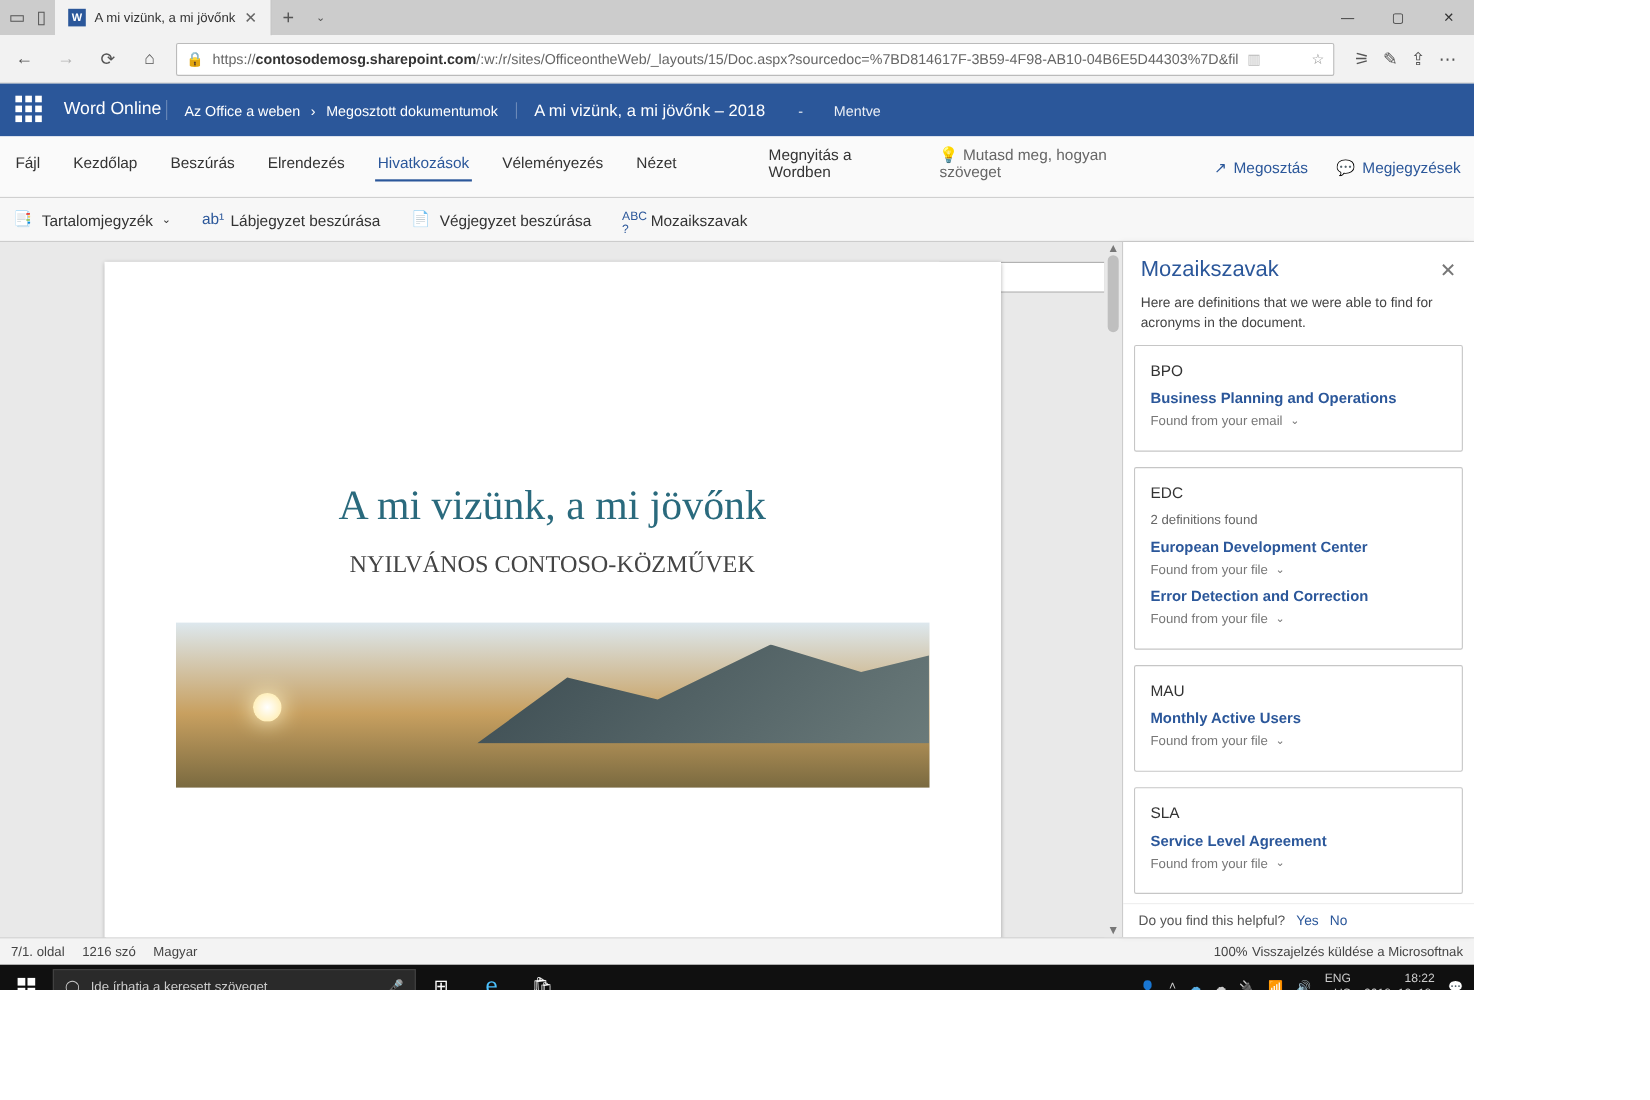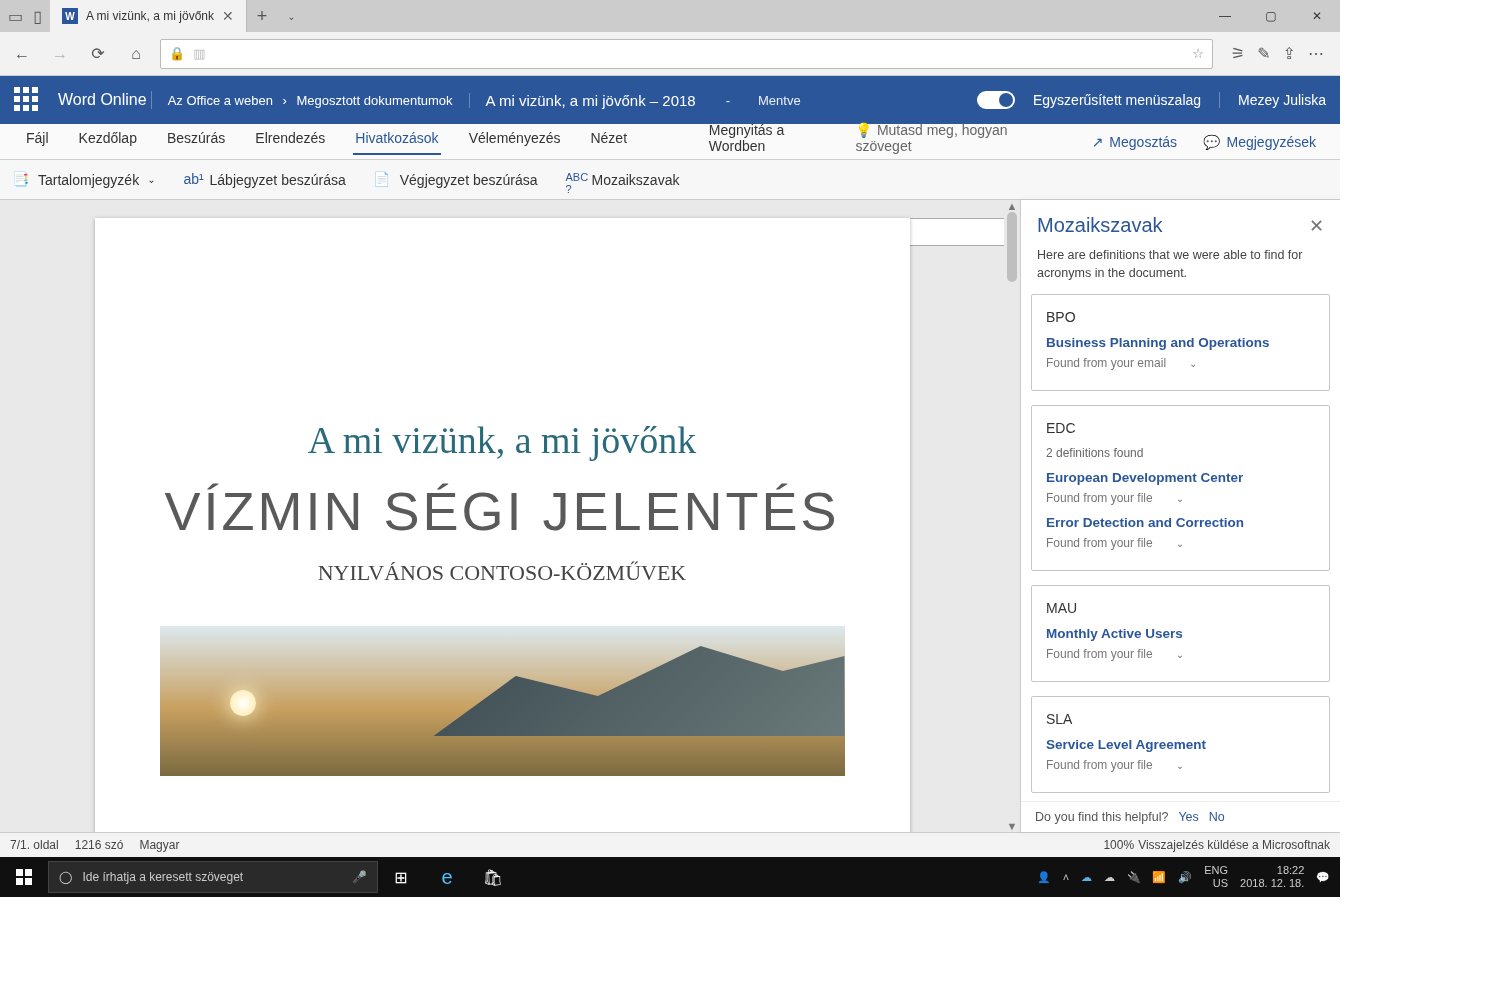--- a/index.html
+++ b/index.html
@@ -29,21 +29,21 @@
 .wo-crumb{padding:0 16px; font-size:13px; border-right:1px solid rgba(255,255,255,.3); cursor:pointer;}
 .wo-crumb .sep{padding:0 6px;}
 .wo-title{padding:0 16px; font-size:15px;}
 .wo-save{padding:0 14px; font-size:13px; opacity:.9;}
 .wo-right{margin-left:auto; display:flex; align-items:center; gap:18px;}
 .toggle{width:38px; height:18px; background:#fff; border-radius:9px; position:relative;}
 .toggle::after{content:""; width:14px; height:14px; background:#2b579a; border-radius:50%; position:absolute; top:2px; right:2px;}
 .wo-user{padding-left:18px; border-left:1px solid rgba(255,255,255,.3);}
 
 
-.ribbon-tabs{height:36px; background:#fafafa; border-bottom:1px solid #d0d0d0; display:flex; align-items:center; padding:0 24px; gap:26px; font-size:14px; color:#333;}
+.ribbon-tabs{height:56px; background:#fafafa; border-bottom:1px solid #d0d0d0; display:flex; align-items:center; padding:0 12px; gap:26px; font-size:14px; color:#333;}
 .ribbon-tabs .tab{padding:0 2px 8px; cursor:pointer; position:relative;}
 .ribbon-tabs .tab.active{color:#2b579a; font-weight:500;}
 .ribbon-tabs .tab.active::after{content:""; position:absolute; left:0; right:0; bottom:-1px; height:2px; background:#2b579a;}
 .ribbon-tabs .spacer{flex:1;}
 .ribbon-tabs .action{color:#2b579a; display:flex; align-items:center; gap:6px; font-size:14px;}
 .ribbon-tabs .bulb{color:#666;}
 
 
 .ribbon-cmds{height:40px; background:#f7f7f7; border-bottom:1px solid #ccc; display:flex; align-items:center; padding:0 12px; gap:28px; font-size:14px; color:#333;}
 .cmd{display:flex; align-items:center; gap:8px; cursor:pointer;}
@@ -69,21 +69,21 @@
 .pane{width:320px; background:#fff; border-left:1px solid #ccc; display:flex; flex-direction:column; box-shadow:-2px 0 6px rgba(0,0,0,.06);}
 .pane-head{display:flex; align-items:center; padding:14px 16px 10px;}
 .pane-head h2{font-size:20px; font-weight:400; color:#2b579a; flex:1;}
 .pane-head .close{color:#777; font-size:18px; cursor:pointer;}
 .pane-sub{padding:0 16px 12px; font-size:12.5px; color:#444; line-height:1.4;}
 .pane-body{flex:1; overflow-y:auto; padding:0 10px;}
 .card{border:1px solid #c6c6c6; border-radius:2px; margin-bottom:14px; padding:14px 14px 10px;}
 .card .acr{font-size:14px; color:#333; margin-bottom:10px;}
 .card .subcount{font-size:12px; color:#666; margin-bottom:10px;}
 .card .def{color:#2b579a; font-size:13.5px; font-weight:600; margin-bottom:6px; cursor:pointer;}
-.card .src{font-size:12px; color:#777; display:flex; align-items:center; gap:23px; margin-bottom:10px;}
+.card .src{font-size:12px; color:#777; display:flex; align-items:center; gap:7px; margin-bottom:10px;}
 .pane-foot{padding:8px 14px; font-size:12.5px; color:#555; display:flex; align-items:center; justify-content:flex-start; gap:10px; border-top:1px solid #eee;}
 .pane-foot a{color:#2b579a; text-decoration:none; cursor:pointer;}
 
 
 .status{height:24px; background:#f3f3f3; border-top:1px solid #ccc; display:flex; align-items:center; font-size:12px; color:#444; padding:12px 10px; gap:16px;}
 .status .right{margin-left:auto; display:flex; gap:4px;}
 
 
 .taskbar{height:40px; background:#101010; display:flex; align-items:center; color:#fff; font-size:12px;}
 .tb-start{width:48px; display:flex; align-items:center; justify-content:center;}
@@ -118,20 +118,21 @@
   </div>
 </div>
 
 <div class="browser-bar">
   <div class="bb-btn">←</div>
   <div class="bb-btn" style="opacity:.4;">→</div>
   <div class="bb-btn">⟳</div>
   <div class="bb-btn">⌂</div>
   <div class="url-box">
     <span class="lock">🔒</span>
+    <span><span>https://</span><b style="color:#333;">contosodemosg.sharepoint.com</b><span>/:w:/r/sites/OfficeontheWeb/_layouts/15/Doc.aspx?sourcedoc=%7BD814617F-3B59-4F98-AB10-04B6E5D44303%7D&amp;fil</span></span>
     <span style="color:#bbb;">▥</span>
     <span class="star">☆</span>
   </div>
   <div class="bb-right">
     <span>⚞</span>
     <span>✎</span>
     <span>⇪</span>
     <span>⋯</span>
   </div>
 </div>
@@ -150,25 +151,20 @@
     </div>
   <div class="wo-brand">Word Online</div>
   <div class="wo-crumb">
     <span>Az Office a weben</span>
     <span class="sep">›</span>
     <span>Megosztott dokumentumok</span>
   </div>
   <div class="wo-title">A mi vizünk, a mi jövőnk – 2018</div>
   <div class="wo-save">-</div>
   <div class="wo-save">Mentve</div>
-  <div class="wo-right">
-    <div class="toggle"></div>
-    <div>Egyszerűsített menüszalag</div>
-    <div class="wo-user">Mezey Juliska</div>
-  </div>
 </div>
 
 <div class="ribbon-tabs">
   <div class="tab">Fájl</div>
   <div class="tab">Kezdőlap</div>
   <div class="tab">Beszúrás</div>
   <div class="tab">Elrendezés</div>
   <div class="tab active">Hivatkozások</div>
   <div class="tab">Véleményezés</div>
   <div class="tab">Nézet</div>
@@ -204,21 +200,20 @@
       <span class="ico" style="font-size:11px;color:#2b579a;">ABC<br>?</span>
       <span>Mozaikszavak</span>
     </div>
 </div>
 
 <div class="doc-area">
   <div class="page-wrap">
     <div class="header-tag" style="left:calc(50% + 407px - 55px);">Élőfej</div>
     <div class="page">
       <div class="doc-title-script">A mi vizünk, a mi jövőnk</div>
-      <div class="doc-title-main">VÍZMIN SÉGI JELENTÉS</div>
       <div class="doc-subtitle">NYILVÁNOS CONTOSO-KÖZMŰVEK</div>
       <div class="doc-img">
         <div class="mountain"></div>
         <div class="sun"></div>
       </div>
     </div>
   </div>
   <div class="scroll">
     <div class="arrow up">▲</div>
     <div class="thumb"></div>

